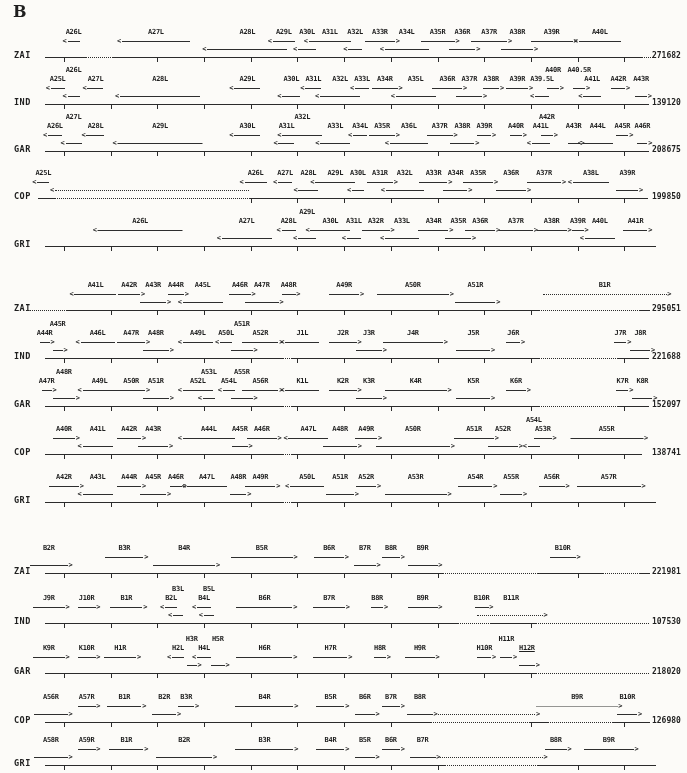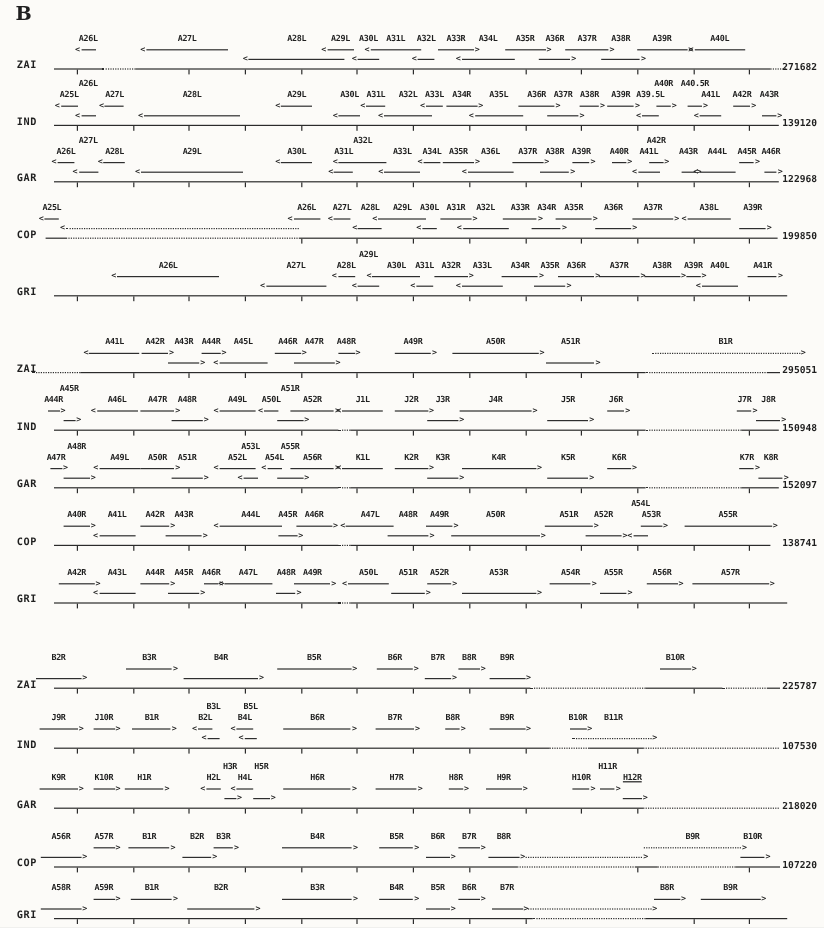--- a/index.html
+++ b/index.html
@@ -135,21 +135,21 @@
         <div class="tick" style="left: 50.1%;"></div>
         <div class="tick" style="left: 56.9%;"></div>
         <div class="tick" style="left: 63.7%;"></div>
         <div class="tick" style="left: 70.5%;"></div>
         <div class="tick" style="left: 77.3%;"></div>
         <div class="tick" style="left: 84.1%;"></div>
         <div class="tick" style="left: 90.9%;"></div>
       </div>
       <div class="row" style="top: 113px;">
         <div class="strain">GAR</div>
-        <div class="endnum">122968</div>
+        <div class="endnum">208675</div>
         <div class="glabel tier1" style="left: 8%;">A26L</div>
         <div class="arrow left t1" style="left: 8%; width: 14px;"></div>
         <div class="glabel tier2" style="left: 10.7%;">A27L</div>
         <div class="arrow left t2" style="left: 10.7%; width: 16px;"></div>
         <div class="glabel tier1" style="left: 13.9%;">A28L</div>
         <div class="arrow left t1" style="left: 13.9%; width: 18px;"></div>
         <div class="glabel tier1" style="left: 23.3%;">A29L</div>
         <div class="arrow left t2" style="left: 23.3%; width: 85px;"></div>
         <div class="glabel tier1" style="left: 36%;">A30L</div>
         <div class="arrow left t1" style="left: 36%; width: 26px;"></div>
@@ -333,21 +333,21 @@
         <div class="tick" style="left: 36.5%;"></div>
         <div class="tick" style="left: 43.3%;"></div>
         <div class="tick" style="left: 50.1%;"></div>
         <div class="tick" style="left: 56.9%;"></div>
         <div class="tick" style="left: 63.7%;"></div>
         <div class="tick" style="left: 70.5%;"></div>
         <div class="tick" style="left: 77.3%;"></div>
       </div>
       <div class="row" style="top: 320px;">
         <div class="strain">IND</div>
-        <div class="endnum">150948</div>
+        <div class="endnum">221688</div>
         <div class="glabel tier1" style="left: 6.5%;">A44R</div>
         <div class="arrow right t1" style="left: 6.5%; width: 10px;"></div>
         <div class="glabel tier2" style="left: 8.4%;">A45R</div>
         <div class="arrow right t2" style="left: 8.4%; width: 10px;"></div>
         <div class="glabel tier1" style="left: 14.2%;">A46L</div>
         <div class="arrow left t1" style="left: 14.2%; width: 34px;"></div>
         <div class="glabel tier1" style="left: 19.1%;">A47R</div>
         <div class="arrow right t1" style="left: 19.1%; width: 28px;"></div>
         <div class="glabel tier1" style="left: 22.7%;">A48R</div>
         <div class="arrow right t2" style="left: 22.7%; width: 26px;"></div>
@@ -548,21 +548,21 @@
         <div class="tick" style="left: 50.1%;"></div>
         <div class="tick" style="left: 56.9%;"></div>
         <div class="tick" style="left: 63.7%;"></div>
         <div class="tick" style="left: 70.5%;"></div>
         <div class="tick" style="left: 77.3%;"></div>
         <div class="tick" style="left: 84.1%;"></div>
         <div class="tick" style="left: 90.9%;"></div>
       </div>
       <div class="row" style="top: 535px;">
         <div class="strain">ZAI</div>
-        <div class="endnum">225787</div>
+        <div class="endnum">221981</div>
         <div class="glabel tier1" style="left: 7.1%;">B2R</div>
         <div class="arrow right t2" style="left: 7.1%; width: 38px;"></div>
         <div class="glabel tier1" style="left: 18.1%;">B3R</div>
         <div class="arrow right t1" style="left: 18.1%; width: 38px;"></div>
         <div class="glabel tier1" style="left: 26.8%;">B4R</div>
         <div class="arrow right t2" style="left: 26.8%; width: 62px;"></div>
         <div class="glabel tier1" style="left: 38.1%;">B5R</div>
         <div class="arrow right t1" style="left: 38.1%; width: 62px;"></div>
         <div class="glabel tier1" style="left: 47.9%;">B6R</div>
         <div class="arrow right t1" style="left: 47.9%; width: 30px;"></div>
@@ -674,21 +674,21 @@
         <div class="tick" style="left: 36.5%;"></div>
         <div class="tick" style="left: 43.3%;"></div>
         <div class="tick" style="left: 50.1%;"></div>
         <div class="tick" style="left: 56.9%;"></div>
         <div class="tick" style="left: 63.7%;"></div>
         <div class="tick" style="left: 70.5%;"></div>
         <div class="tick" style="left: 77.3%;"></div>
       </div>
       <div class="row" style="top: 684px;">
         <div class="strain">COP</div>
-        <div class="endnum">107220</div>
+        <div class="endnum">126980</div>
         <div class="glabel tier1" style="left: 7.4%;">A56R</div>
         <div class="arrow right t2" style="left: 7.4%; width: 34px;"></div>
         <div class="glabel tier1" style="left: 12.6%;">A57R</div>
         <div class="arrow right t1" style="left: 12.6%; width: 18px;"></div>
         <div class="glabel tier1" style="left: 18.1%;">B1R</div>
         <div class="arrow right t1" style="left: 18.1%; width: 34px;"></div>
         <div class="glabel tier1" style="left: 23.9%;">B2R</div>
         <div class="arrow right t2" style="left: 23.9%; width: 24px;"></div>
         <div class="glabel tier1" style="left: 27.1%;">B3R</div>
         <div class="arrow right t1" style="left: 27.1%; width: 16px;"></div>

